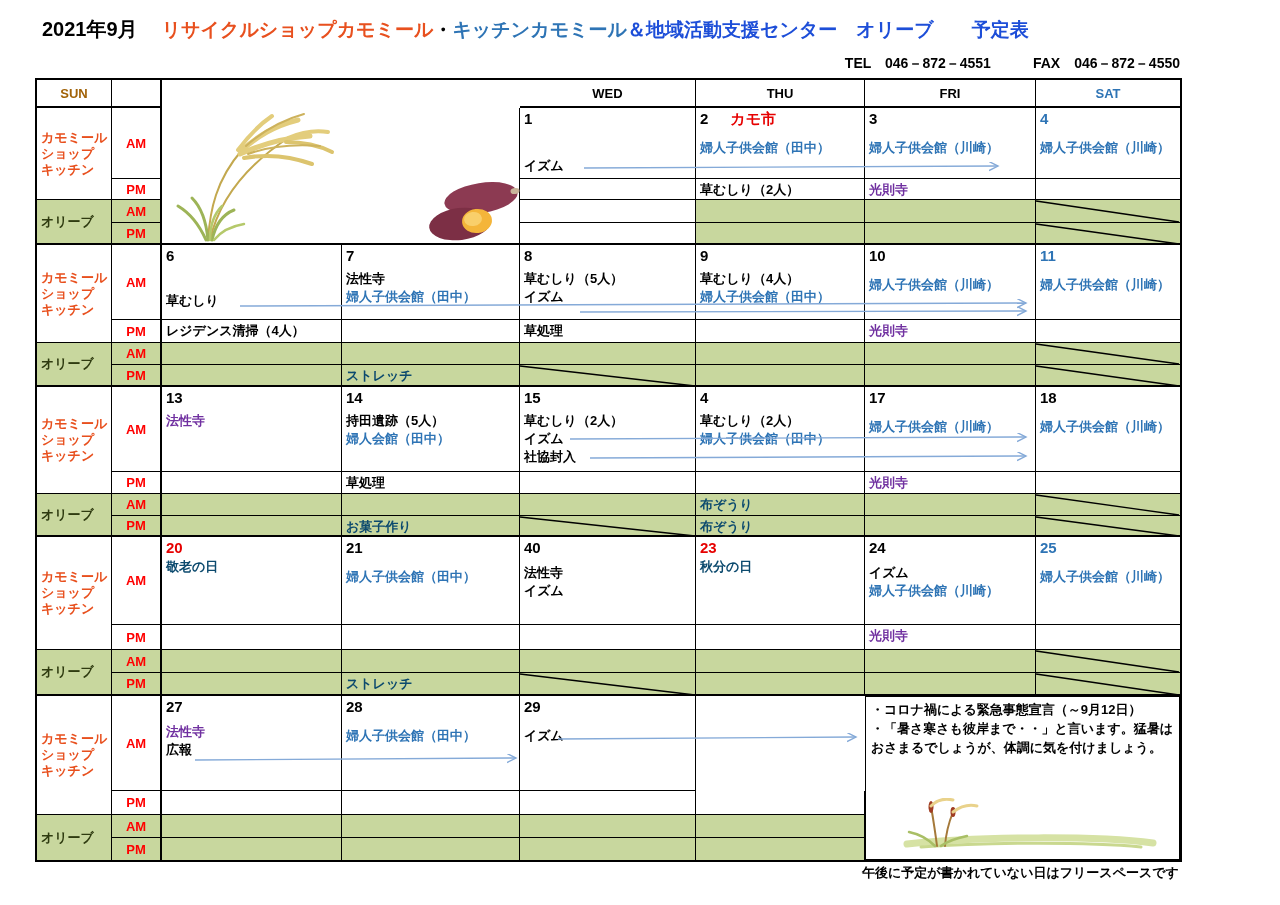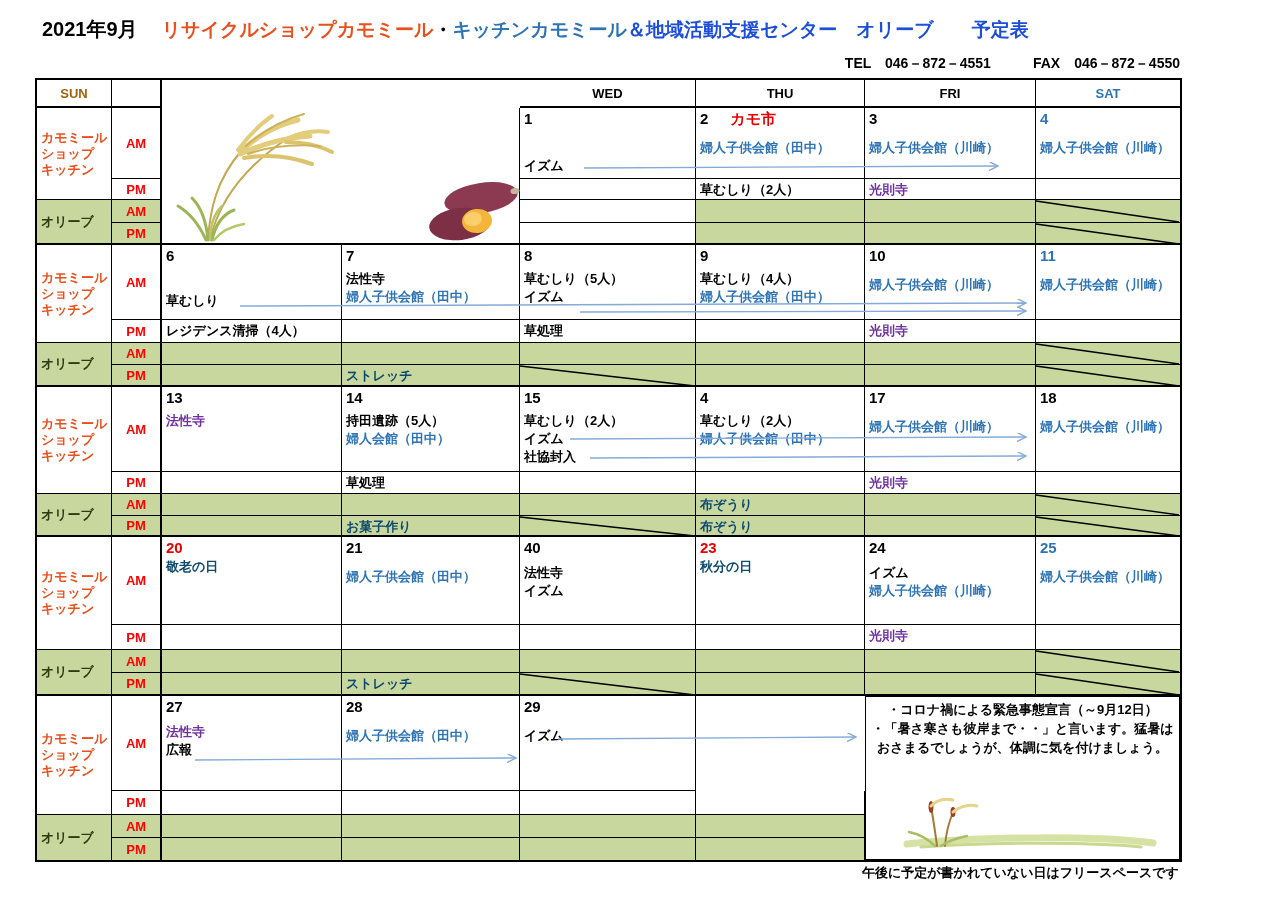--- a/index.html
+++ b/index.html
@@ -36,21 +36,21 @@
   .day{padding:2px 2px 0 4px;}
   .numrow{display:flex;align-items:baseline;}
   .num{font-size:15px;font-weight:bold;line-height:17px;color:#000;}
   .num.red{color:#e60000;} .num.blu{color:#2e74b5;}
   .ev{font-size:15px;font-weight:bold;color:#e60000;margin-left:22px;line-height:17px;}
   .t{font-size:13px;font-weight:bold;line-height:18px;color:#000;}
   .blu{color:#2e74b5;} .red{color:#0c4a6e;} .pur{color:#7030a0;}
   .m6{margin-top:6px;}.m8{margin-top:8px;}.m10{margin-top:2px;}.m12{margin-top:12px;}
   .m28{margin-top:28px;}.m30{margin-top:30px;}
   .pmc{padding:2px 2px 0 4px;}
-  .notes{padding:4px 6px;box-shadow:inset 0 0 0 1px #000;text-align:center;}
+  .notes{padding:4px 6px;box-shadow:inset 0 0 0 1px #000;}
   .note-t{font-size:13px;font-weight:bold;line-height:19px;color:#000;}
   #overlay{left:0;top:0;z-index:5;pointer-events:none;}
   .imgwrap{position:absolute;}
 </style>
 </head>
 <body>
 
 <div class="abs" id="title">
   <span class="t-month">2021年9月</span><span class="t-shop">リサイクルショップカモミール</span><span class="t-dot">・</span><span class="t-kitchen">キッチンカモミール</span><span class="t-suffix">＆地域活動支援センター　オリーブ　　予定表</span>
 </div>

